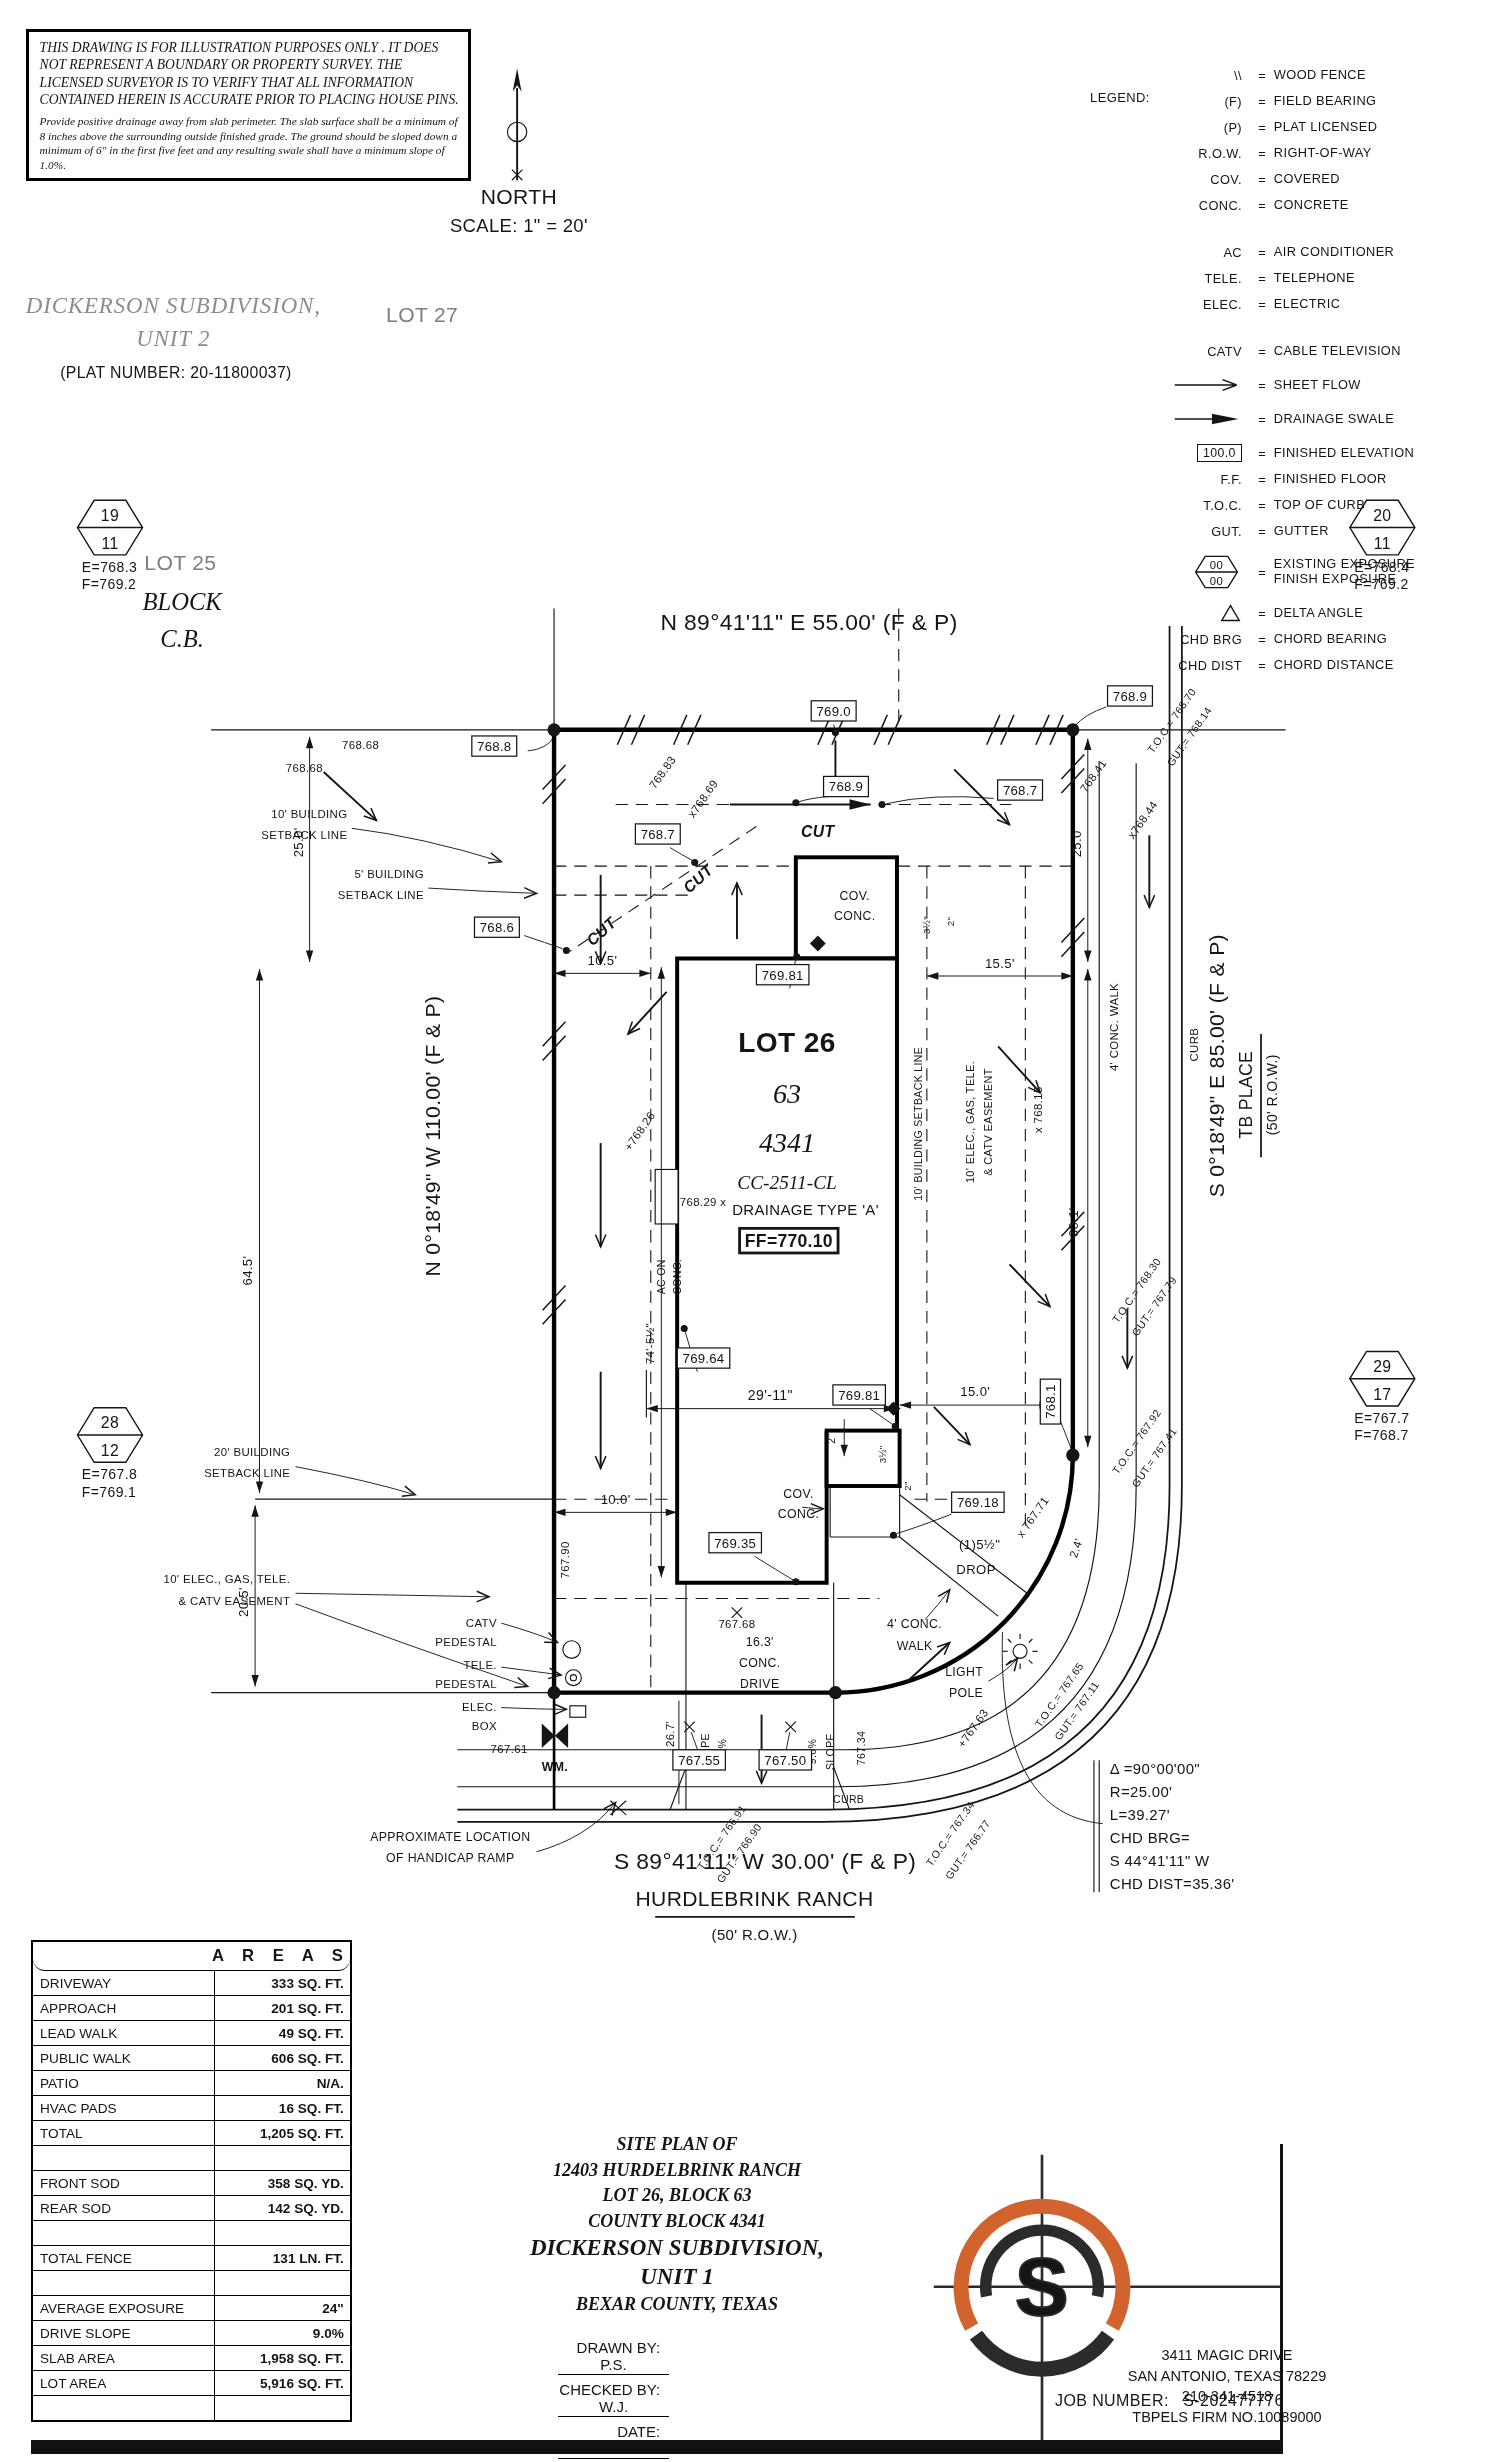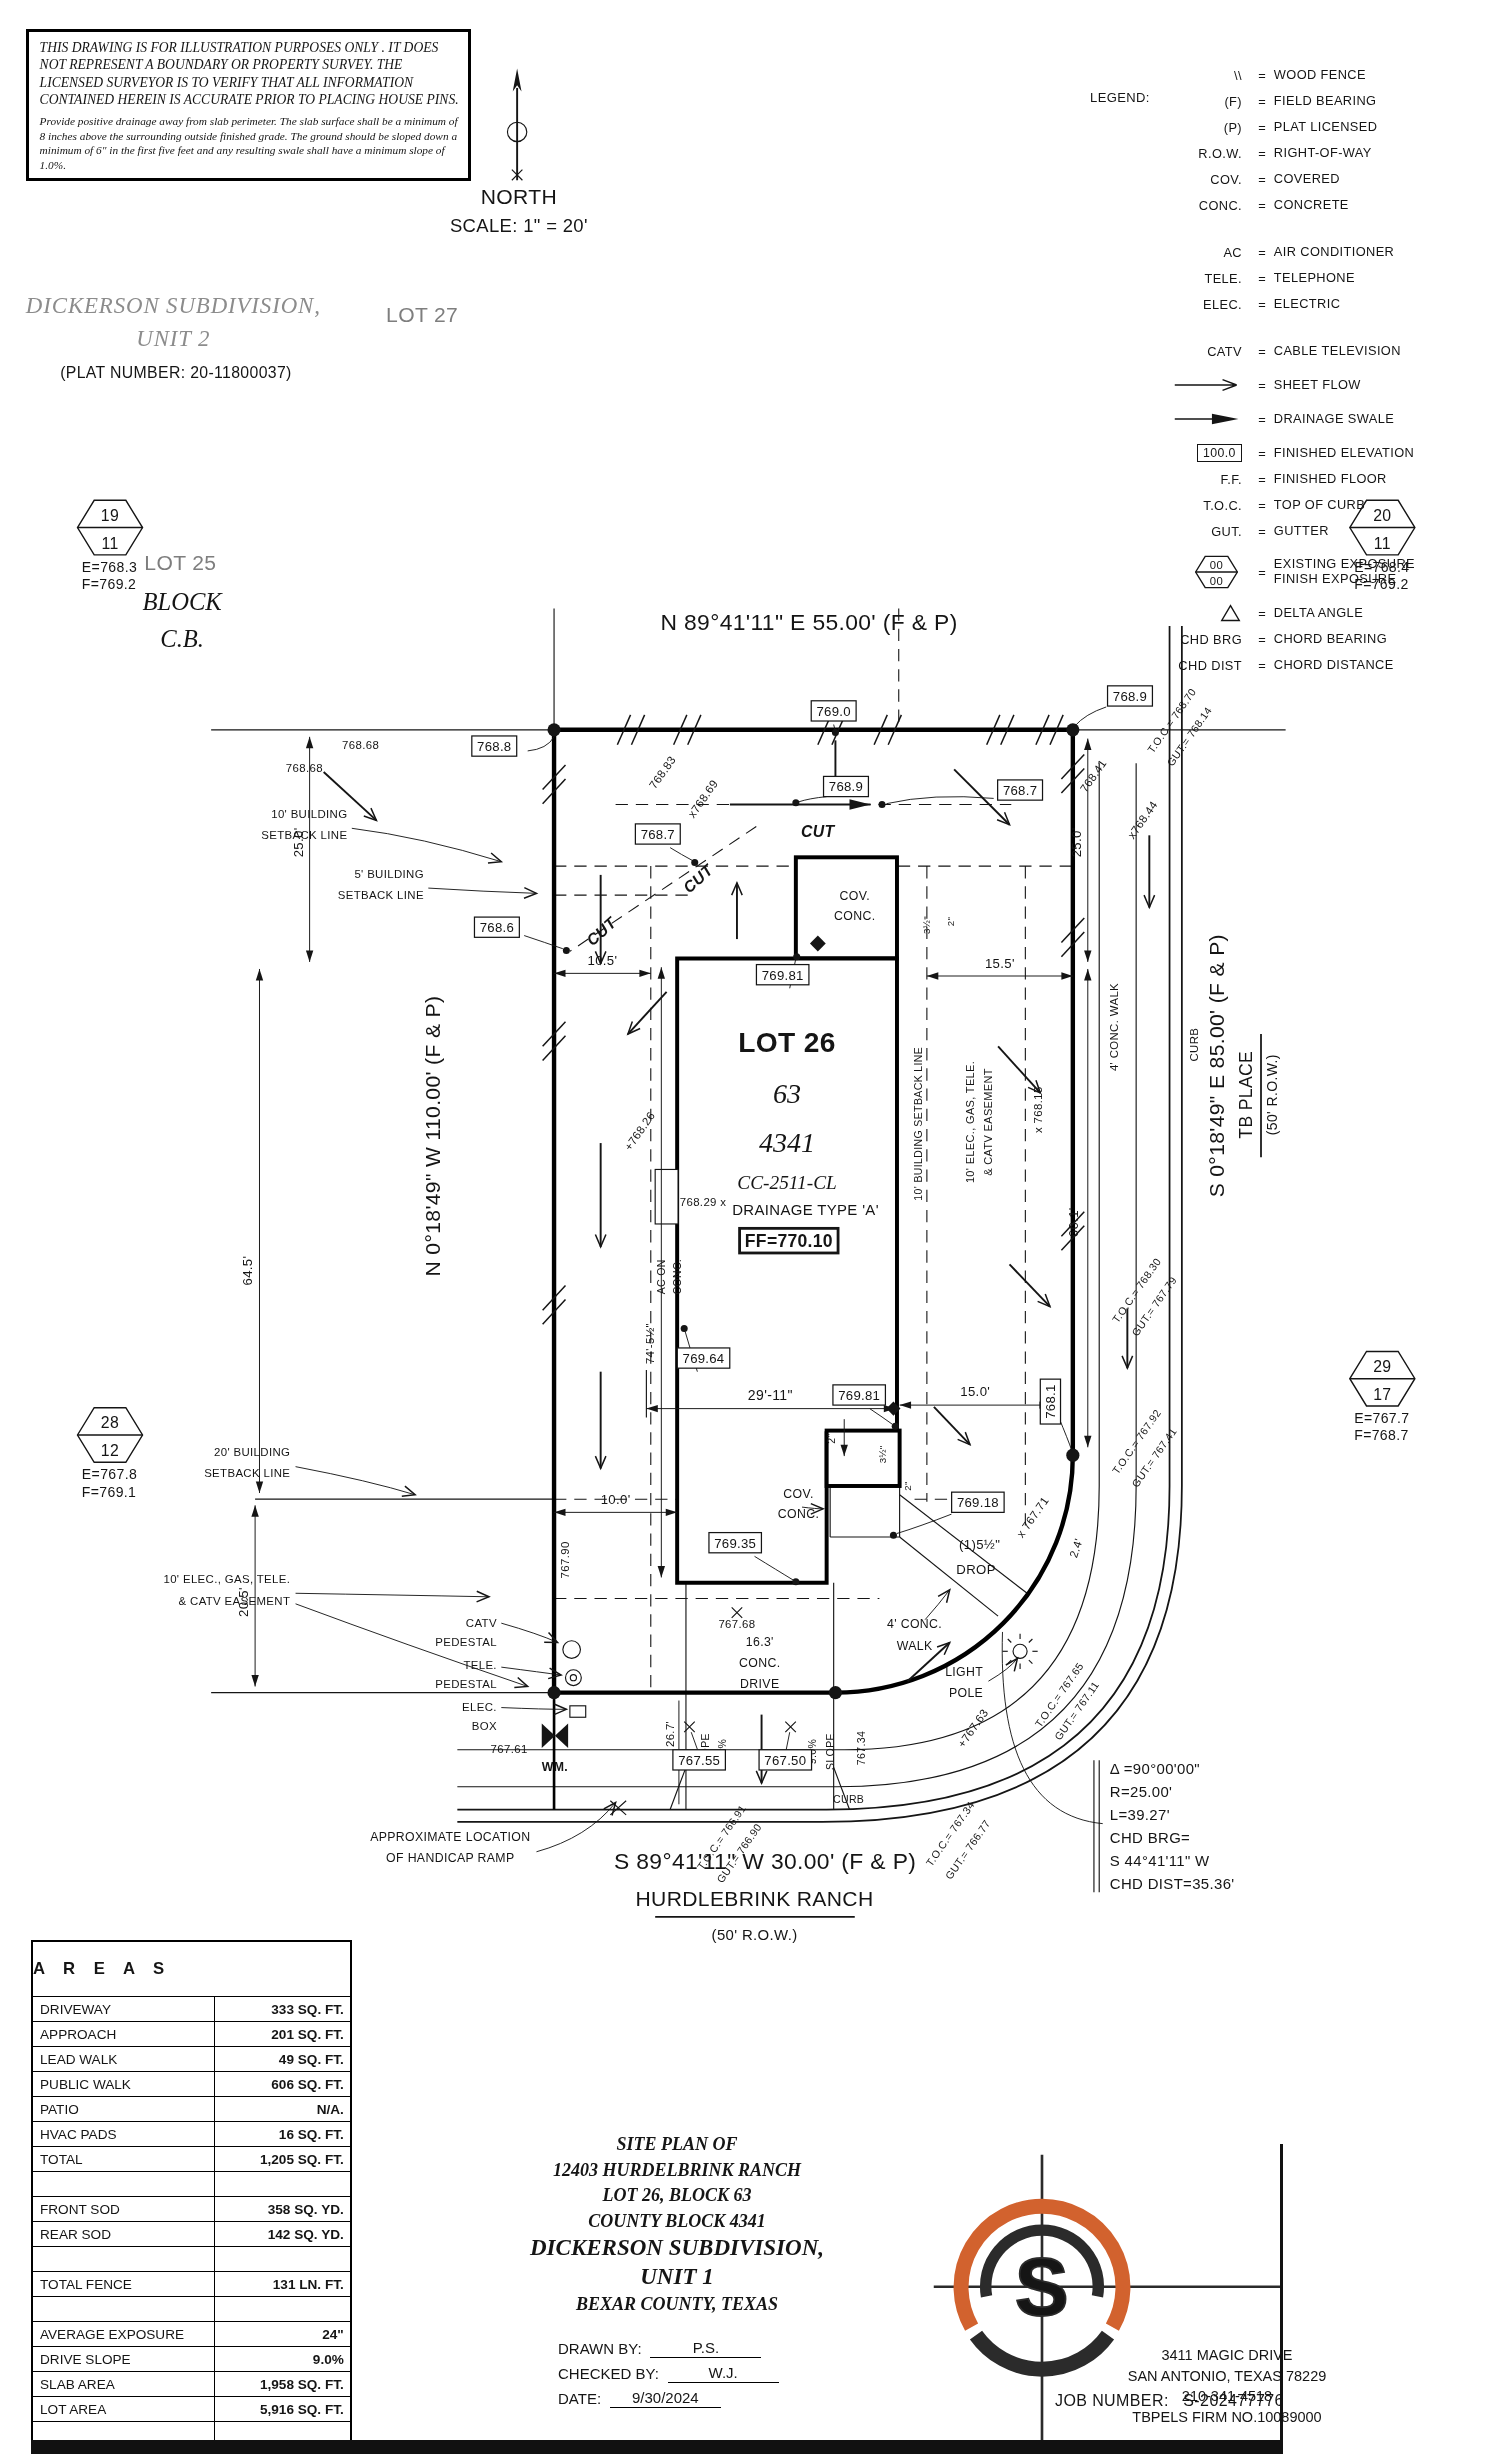--- a/index.html
+++ b/index.html
@@ -38,33 +38,33 @@
   #legend{position:absolute;left:1117px;top:62px;width:378px;}
   .lg-row{display:flex;align-items:center;min-height:26px;font-size:12.8px;letter-spacing:0.4px;}
   .lg-sym{width:125px;text-align:right;padding-right:8.8px;flex:none;display:flex;justify-content:flex-end;align-items:center;}
   .lg-eq{width:23px;text-align:center;flex:none;}
   .lg-lab{white-space:pre-line;line-height:1.15;}
   .lg-box{border:1.3px solid #151515;padding:0.9px 5.3px;font-size:12.3px;}
   .lg-gap{margin-top:8px;}
   .lg-gap2{margin-top:21px;}
   
   #areas{position:absolute;left:31px;top:1940px;width:317px;border:2.2px solid #000;}
-  #areas .hd{border-bottom:1.8px solid #000;text-align:left;font-size:16.7px;font-weight:700;
-     letter-spacing:7px;padding:17px 0;font-family:"Liberation Sans",sans-serif;}
+  #areas .hd{border-bottom:1.8px solid #000;text-align:right;font-size:16.7px;font-weight:700;
+     letter-spacing:7px;padding:4px 0;font-family:"Liberation Sans",sans-serif;border-radius:12px;}
   .ar-row{display:flex;border-bottom:1.2px solid #000;height:24px;align-items:center;font-size:13.6px;}
   .ar-row:last-child{border-bottom:none;}
   .ar-l{width:174px;padding-left:7px;border-right:1.2px solid #000;height:100%;display:flex;align-items:center;}
   .ar-v{flex:1;text-align:right;padding-right:6.2px;font-weight:bold;}
   
   #titleblock{position:absolute;left:378px;top:2132px;width:598px;text-align:center;
      font-family:"Liberation Serif",serif;font-style:italic;font-weight:700;}
   .tb-s{font-size:18px;line-height:1.42;}
   .tb-l{font-size:23px;line-height:1.25;}
   #signoff{position:absolute;left:558px;top:2339px;font-family:"Liberation Sans",sans-serif;font-size:15px;}
-  .so-row{display:flex;align-items:center;margin-bottom:6.2px;}
+  .so-row{display:flex;align-items:flex-end;margin-bottom:6.2px;flex-direction:column;}
   .so-lab{margin-right:8.8px;}
   .so-val{display:inline-block;min-width:97px;text-align:center;border-bottom:1.8px solid #000;padding:0 7px 0.9px;}
   
   #company{position:absolute;left:932px;top:2137px;width:352px;}
   .co-name{position:absolute;left:220px;top:60px;width:176px;text-align:center;font-size:22px;letter-spacing:0.9px;line-height:1.3;}
   .co-addr{position:absolute;left:185px;top:160px;width:220px;text-align:center;font-size:14.5px;line-height:1.42;margin-top:48px;}
   .co-job{position:absolute;left:123px;top:255px;width:281px;font-size:16px;letter-spacing:0.4px;}
 </style>
 </head>
 <body>

